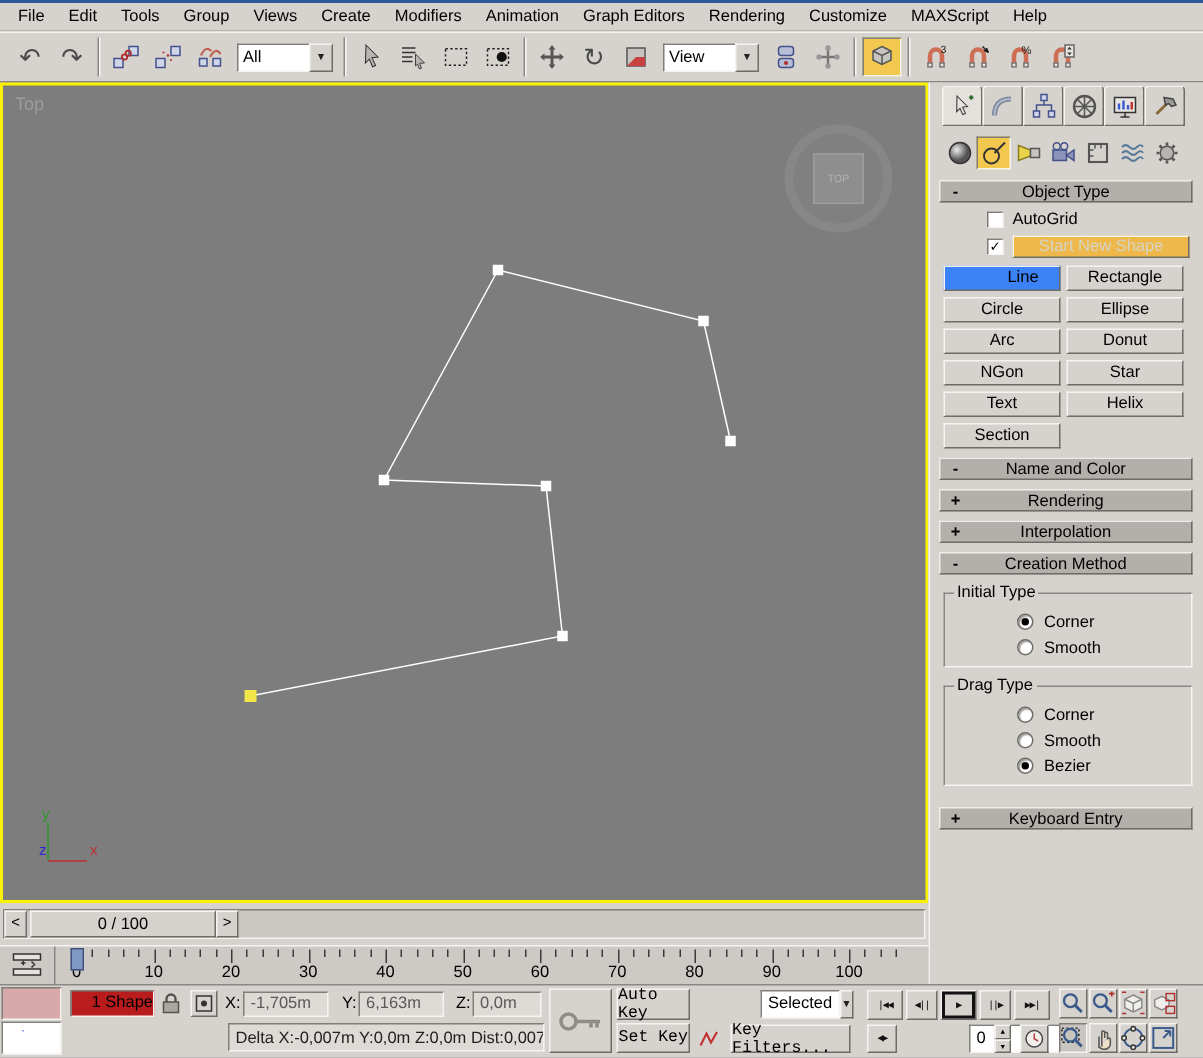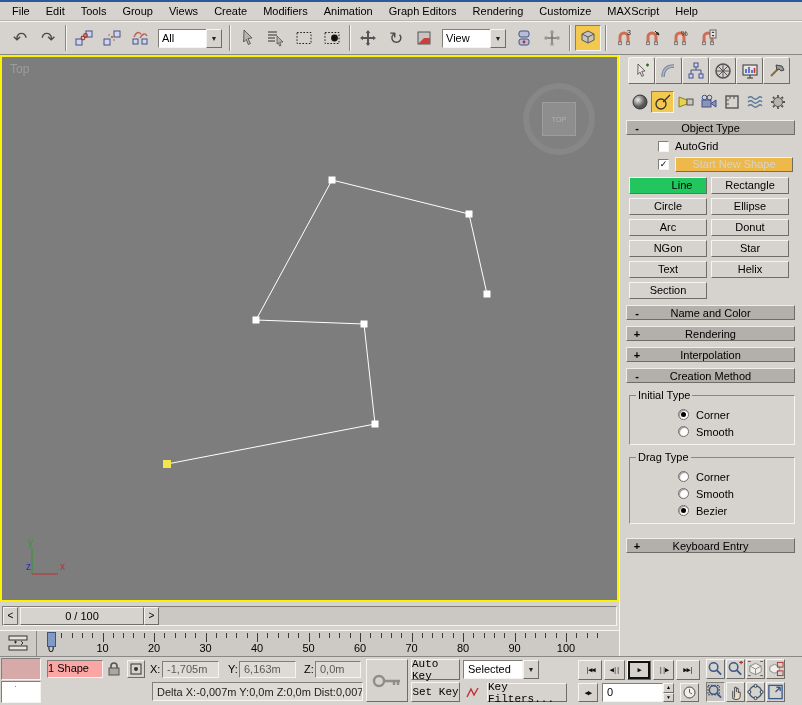--- a/index.html
+++ b/index.html
@@ -4,21 +4,21 @@
 <style>
   * { margin:0; padding:0; box-sizing:border-box; }
   html,body { width:802px; height:705px; }
   body { font-family:"Liberation Sans", sans-serif; font-size:11px; color:#000;
          background:#d6d3ce; overflow:hidden; position:relative; }
   #root { position:absolute; left:0; top:0; width:802px; height:705px; background:#d6d3ce; }
 
   
   .raised { background:#d6d3ce; border:1px solid; border-color:#f5f4f1 #6e6c67 #6e6c67 #f5f4f1; }
   .sunken { background:#dcd9d4; border:1px solid; border-color:#807e79 #f5f4f1 #f5f4f1 #807e79; }
-  .white-field { background:#fff; border:1px solid; border-color:#807e79 #f5f4f1 #f5f4f1 #807e79; }
+  .white-field { background:#fff; border:1px solid; border-color:#807e79 #f5f4f1 #f5f4f1 #807e79;margin-left:44px; }
   .sep-v { width:2px; height:26px; margin:0 3px; border-left:1px solid #8a8playerf85; border-left:1px solid #8a8885; border-right:1px solid #f5f4f1; }
 
   
   #titleline { position:absolute; left:0; top:0; width:802px; height:2px; background:#2a5a9a; }
   #menubar { position:absolute; left:0; top:2px; width:802px; height:19px; display:flex; align-items:center; padding-left:4px; background:#d6d3ce; border-bottom:1px solid #b8b5b0; }
   .menu-item { padding:2px 8px; cursor:default; }
 
   
   #toolbar { position:absolute; left:0; top:21px; width:802px; height:34px; display:flex; align-items:center; padding-left:6px; background:#d6d3ce; border-top:1px solid #f5f4f1; border-bottom:1px solid #8a8885; overflow:hidden; }
   .tb-icon { width:26px; height:26px; display:flex; align-items:center; justify-content:center; margin:0 1px; }
@@ -51,21 +51,21 @@
   .rollout-header { height:15px; margin-top:6px; background:#b3b0ab; border:1px solid; border-color:#eeede9 #6e6c67 #6e6c67 #eeede9; display:flex; align-items:center; position:relative; }
   .rollout-header .pm { position:absolute; left:5px; width:10px; text-align:center; font-weight:bold; }
   .rollout-header .rtitle { flex:1; text-align:center; }
 
   .cb-row { display:flex; align-items:center; margin:4px 0 0 32px; height:14px; }
   .checkbox { width:11px; height:11px; background:#fff; border:1px solid; border-color:#807e79 #f5f4f1 #f5f4f1 #807e79; font-size:9px; line-height:9px; text-align:center; margin-right:6px; }
   #snsbtn { flex:1; margin-right:2px; height:15px; background:#eeb84a; border:1px solid; border-color:#f5f4f1 #6e6c67 #6e6c67 #f5f4f1; color:#d6d4c8; text-align:center; line-height:13px; }
 
   #obj-grid { display:grid; grid-template-columns:78px 78px; gap:4px 4px; margin:6px 0 0 3px; }
   .obj-btn { height:17px; background:#d6d3ce; border:1px solid; border-color:#f5f4f1 #6e6c67 #6e6c67 #f5f4f1; text-align:center; line-height:15px; }
-  .obj-btn.active { background:#22c55e;padding-left:28px; }
+  .obj-btn.active { background:#3b82f6;padding-left:28px; }
 
   #name-row { display:flex; margin:8px 0 2px 3px; height:18px; }
   #name-input { width:138px; background:#f0efec; border:1px solid; border-color:#807e79 #f5f4f1 #f5f4f1 #807e79; padding:2px 4px; font-family:"Liberation Sans",sans-serif; font-size:11px; }
   #color-swatch { width:19px; height:18px; margin-left:4px; border:1px solid; border-color:#807e79 #f5f4f1 #f5f4f1 #807e79; }
 
   fieldset { border:1px solid; border-color:#8a8885 #f5f4f1 #f5f4f1 #8a8885; margin:6px 0 0 3px; padding:3px 4px 6px 6px; }
   fieldset legend { padding:0 2px; font-size:11px; }
   .radio-row { display:flex; align-items:center; margin:4px 0 0 42px; height:13px; }
   .radio { width:11px; height:11px; border-radius:50%; background:#fff; border:1px solid #6e6c67; box-shadow:inset 1px 1px 1px #9a9895; margin-right:7px; position:relative; }
   .radio.checked::after { content:""; position:absolute; left:2px; top:2px; width:5px; height:5px; border-radius:50%; background:#000; }
@@ -531,21 +531,21 @@
         <div class="tick-num" style="left:477.50000000000006px">90</div>
         <div class="tick-num" style="left:529px">100</div>
         <div id="frame-marker" style="left:10px"></div>
       </div>
   </div>
 
   <div id="statusbar">
     <div class="abs sunken" style="left:1px;top:1px;width:40px;height:22px;background:#d8a9a9"></div>
     <div class="abs sunken" style="left:1px;top:24px;width:40px;height:22px;background:#ffffff;color:#3a5ad0;font-size:8px;padding-left:12px">·</div>
 
-    <div class="abs sunken" style="left:47px;top:3px;width:56px;height:18px;text-align:left;color:#000;line-height:15px;background:#fca5a5">1 Shape</div>
+    <div class="abs sunken" style="left:47px;top:3px;width:56px;height:18px;text-align:right;color:#000;line-height:15px;background:#b91c1c">1 Shape</div>
     <div class="abs" style="left:107px;top:4px">
       <svg width="14" height="15" viewBox="0 0 14 15">
         <rect x="2" y="7" width="10" height="7" fill="#aaa7a2" stroke="#55534f"></rect>
         <path d="M4 7 V5 a3 3 0 0 1 6 0 V7" fill="none" stroke="#55534f" stroke-width="1.6"></path>
       </svg>
     </div>
     <div class="abs sb-btn" style="left:127px;top:3px;width:18px;height:18px">
       <svg width="12" height="12" viewBox="0 0 12 12">
         <rect x="1" y="1" width="10" height="10" fill="none" stroke="#333"></rect>
         <circle cx="6" cy="6" r="2" fill="#333"></circle>

